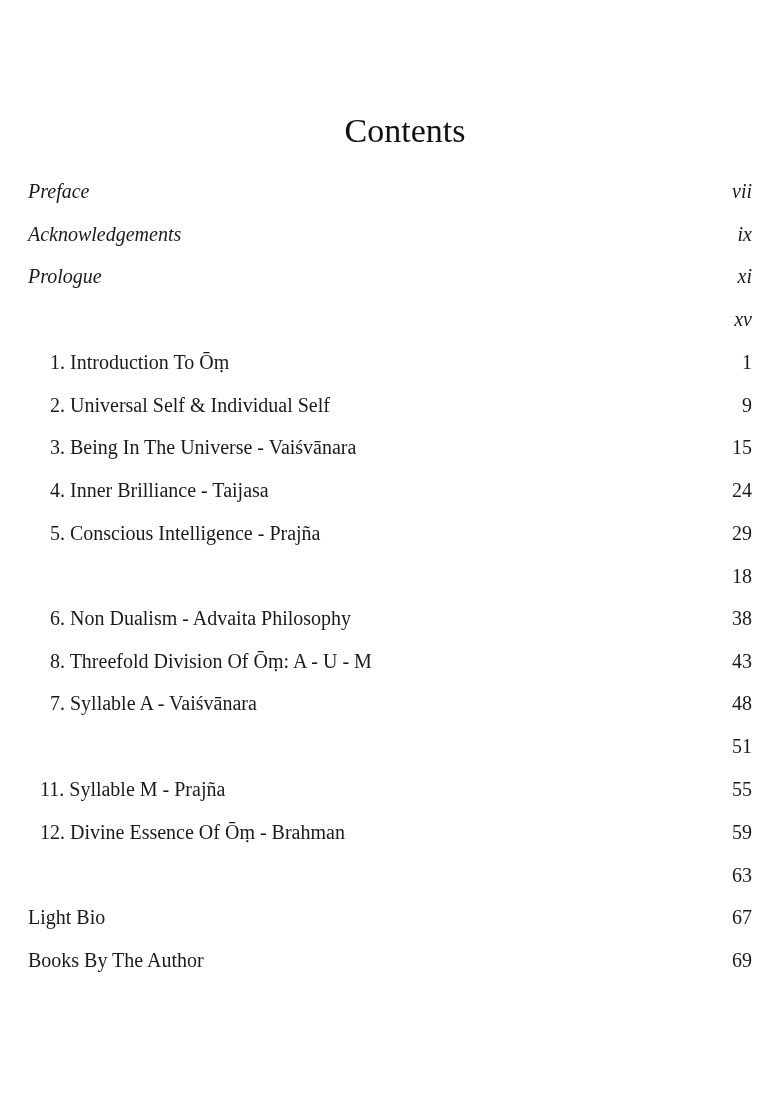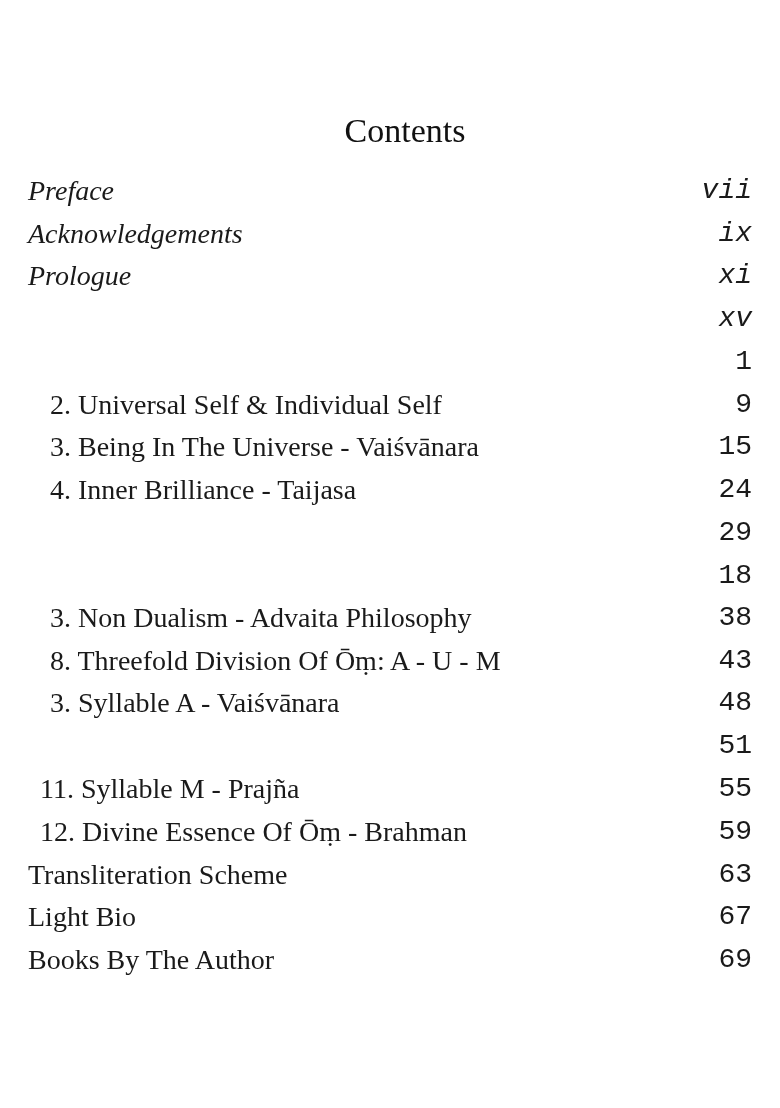--- a/index.html
+++ b/index.html
@@ -8,24 +8,24 @@
       font-family: "Liberation Serif", "DejaVu Serif", serif;
       position: relative; overflow: hidden;
     }
     .title {
       position: absolute; top: 112px; left: 0; width: 810px; text-align: center;
       font-size: 34px; font-weight: normal; margin: 0; color: #111;
     }
     .toc { position: absolute; top: 170px; left: 0; width: 780px; }
     .row {
       position: absolute; left: 0; width: 780px; height: 30px;
-      font-size: 28px; line-height: 30px;
+      font-size: 20px; line-height: 30px;
     }
     .row .label { position: absolute; white-space: nowrap; }
-    .row .page { position: absolute; right: 28px; text-align: left; white-space: nowrap; font-family: Liberation Mono, monospace; }
+    .row .page { position: absolute; right: 28px; text-align: left; white-space: nowrap; }
     .row.italic { font-style: italic; }
     .row.front .label { left: 28px; }
     .row.chapter .label { left: 50px; }
     .row.chapter.two-digit .label { left: 40px; }
     .row.back .label { left: 28px; }
     .row.front .page { right: 28px; }
     .row.chapter .page, .row.back .page { right: 28px; }
   </style>
 </head>
 <body>
@@ -44,66 +44,67 @@
   </div>
   <div class="row italic front" style="top:91px">
     <span class="label">Prologue</span>
     <span class="page">xi</span>
   </div>
   <div class="row italic front" style="top:134px">
     <span class="page">xv</span>
   </div>
 
   <div class="row chapter" style="top:177px">
+    <span class="label">1. Introduction To Ōṃ</span>
     <span class="page">1</span>
   </div>
   <div class="row chapter" style="top:220px">
     <span class="label">2. Universal Self &amp; Individual Self</span>
     <span class="page">9</span>
   </div>
   <div class="row chapter" style="top:262px">
     <span class="label">3. Being In The Universe - Vaiśvānara</span>
     <span class="page">15</span>
   </div>
   <div class="row chapter" style="top:305px">
     <span class="label">4. Inner Brilliance - Taijasa</span>
     <span class="page">24</span>
   </div>
   <div class="row chapter" style="top:348px">
+    <span class="label">5. Conscious Intelligence - Prajña</span>
     <span class="page">29</span>
   </div>
   <div class="row chapter" style="top:391px">
     <span class="page">18</span>
   </div>
   <div class="row chapter" style="top:433px">
-    <span class="label">3. Non Dualism - Advaita Philosophy</span>
+    <span class="label">6. Non Dualism - Advaita Philosophy</span>
     <span class="page">38</span>
   </div>
   <div class="row chapter" style="top:476px">
     <span class="label">8. Threefold Division Of Ōṃ: A - U - M</span>
     <span class="page">43</span>
   </div>
   <div class="row chapter" style="top:518px">
-    <span class="label">3. Syllable A - Vaiśvānara</span>
+    <span class="label">7. Syllable A - Vaiśvānara</span>
     <span class="page">48</span>
   </div>
   <div class="row chapter two-digit" style="top:561px">
     <span class="page">51</span>
   </div>
   <div class="row chapter two-digit" style="top:604px">
     <span class="label">11. Syllable M - Prajña</span>
     <span class="page">55</span>
   </div>
   <div class="row chapter two-digit" style="top:647px">
     <span class="label">12. Divine Essence Of Ōṃ - Brahman</span>
     <span class="page">59</span>
   </div>
 
   <div class="row back" style="top:690px">
-    <span class="label">Transliteration Scheme</span>
     <span class="page">63</span>
   </div>
   <div class="row back" style="top:732px">
     <span class="label">Light Bio</span>
     <span class="page">67</span>
   </div>
   <div class="row back" style="top:775px">
     <span class="label">Books By The Author</span>
     <span class="page">69</span>
   </div>

